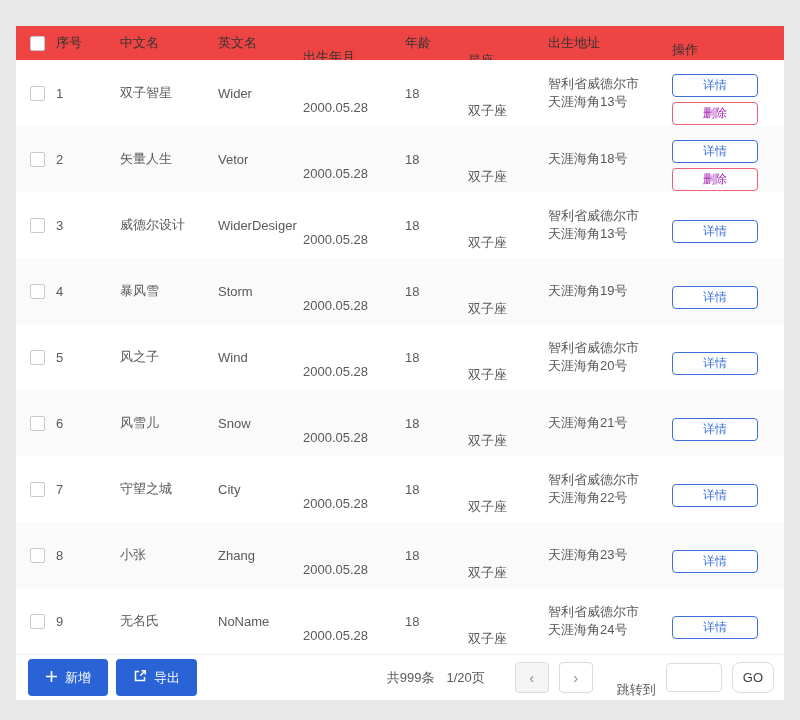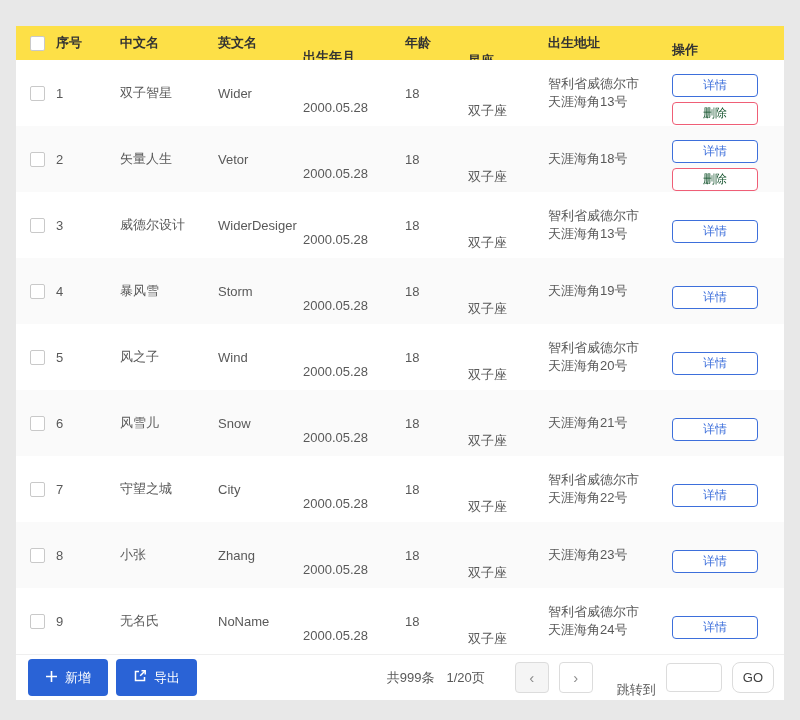--- a/index.html
+++ b/index.html
@@ -1,43 +1,43 @@
 <!DOCTYPE html>
 <html><head>
 <meta charset="utf-8">
 <style>
   * { margin:0; padding:0; box-sizing:border-box; }
   html,body { width:800px; height:720px; overflow:hidden;
     font-family:"Liberation Sans","DejaVu Sans",sans-serif; background:#e8e8e8; }
   .card { position:absolute; left:16px; right:16px; top:26px; bottom:20px;
     background:#fff; display:flex; flex-direction:column; }
   
-  .t-head { display:flex; align-items:center; height:34px; background:#fde047;
-    font-weight:700; color:#333; font-size:13px; flex:none; }
+  .t-head { display:flex; align-items:center; height:34px; background:#ef4444;
+    font-weight:400; color:#333; font-size:13px; flex:none; }
   .t-body { flex:1; display:flex; flex-direction:column; }
   .t-row { display:flex; align-items:center; flex:1; min-height:64px;
     color:#595959; font-size:13px; background:#fff; }
   .t-row.alt { background:#fafafa; }
   .col { flex:none; }
   .c-check { width:40px; padding-left:14px; display:flex; align-items:center; }
   .c-idx { width:64px; }
   .c-cn { width:98px; }
   .c-en { width:85px; }
   .c-birth { width:102px;margin-top:28px; }
   .c-age { width:63px; }
   .c-zodiac { width:80px;margin-top:36px; }
   .c-addr { width:124px; line-height:18px; }
   .c-op { flex:1 1 auto; display:flex; flex-direction:column; gap:5px; align-items:flex-start;margin-top:13px; }
   .cb { width:15px; height:15px; border:1px solid #c9c9c9; border-radius:2px;
     background:#fff; display:inline-block; cursor:pointer; }
   .btn-o { min-width:62px; height:23px; border-radius:4px; background:#fff;
     font-size:12px; padding:0 30px; cursor:pointer;
     font-family:"Liberation Sans","DejaVu Sans",sans-serif; }
   .btn-o.blue { border:1px solid #3d6fdb; color:#3d6fdb; }
-  .btn-o.red  { border:1px solid #ef5e76; color:#14532d; }
+  .btn-o.red  { border:1px solid #ef5e76; color:#a21caf; }
   
   .foot { flex:none; height:46px; border-top:1px solid #efefef; background:#fff;
     display:flex; align-items:center; justify-content:space-between; padding:0 10px 0 12px; }
   .foot-left { display:flex; align-items:center; gap:8px; }
   .btn-primary { display:flex; align-items:center; gap:7px; background:#2a63d6;
     color:#fff; border:none; border-radius:4px; height:37px; padding:0 17px;
     font-size:13px; cursor:pointer; font-family:"Liberation Sans","DejaVu Sans",sans-serif; }
   .pager { display:flex; align-items:center; gap:10px; color:#595959; font-size:13px; }
   .pager .counts { display:flex; gap:12px; margin-right:20px; }
   .page-btn { width:34px; height:31px; border:1px solid #dcdcdc; border-radius:4px;

